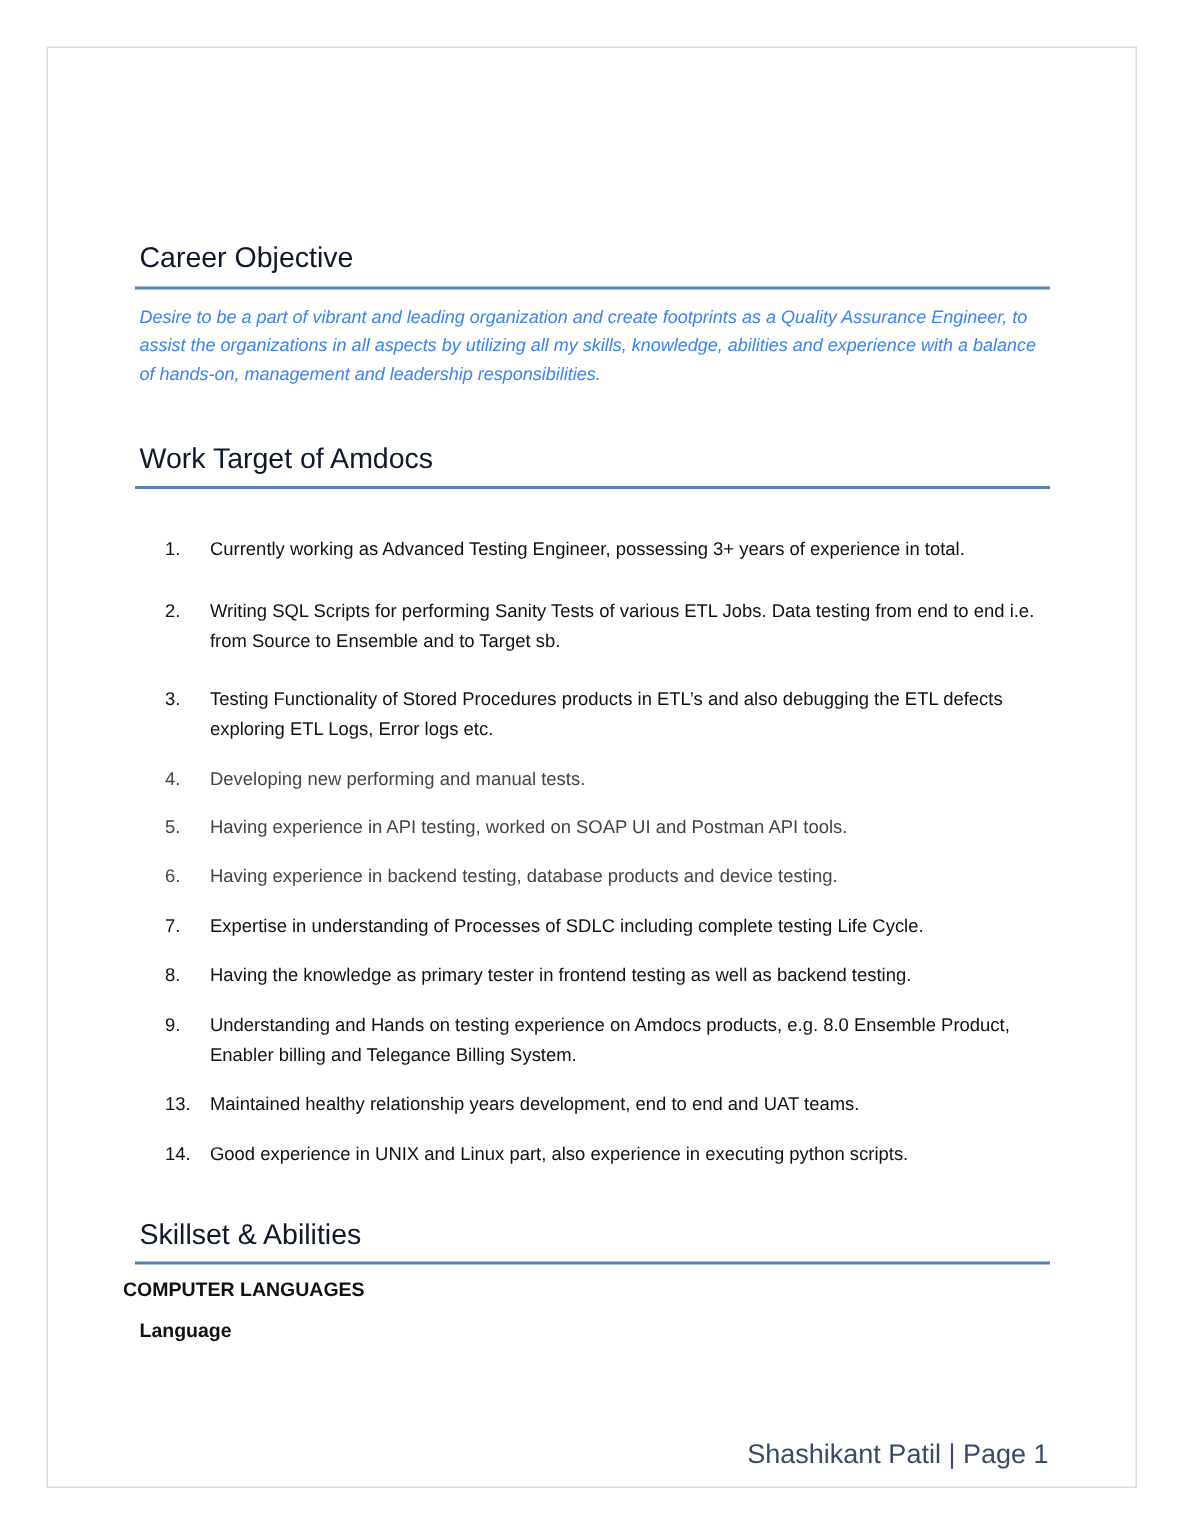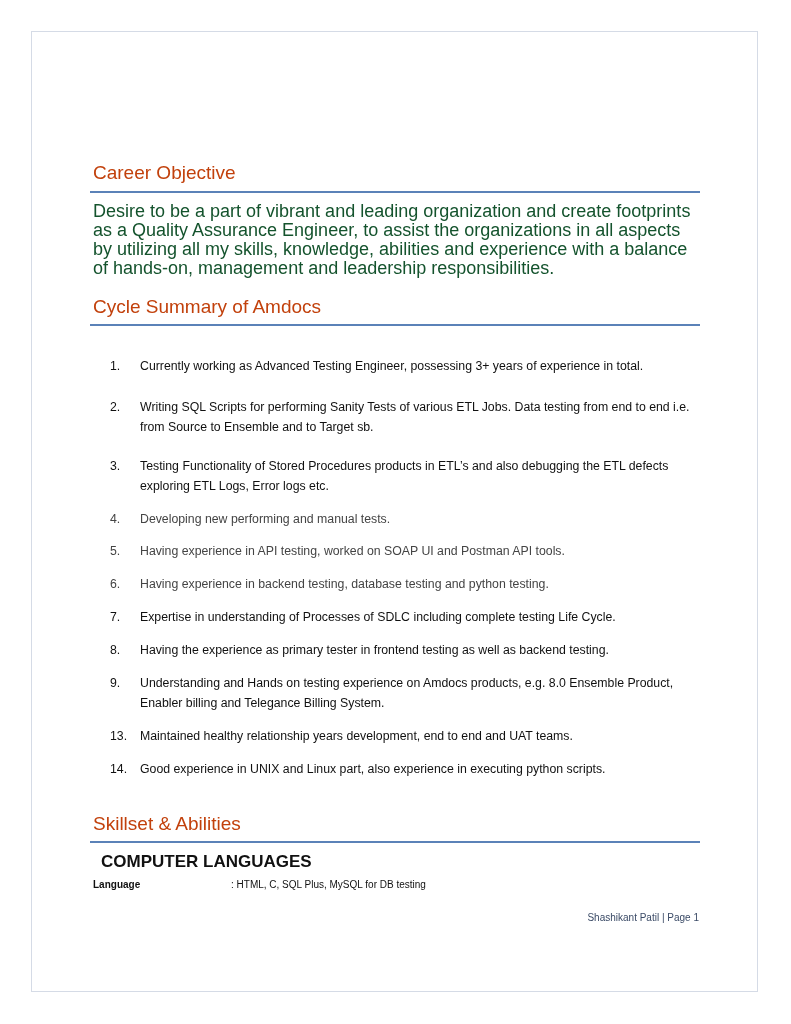--- a/index.html
+++ b/index.html
@@ -1,41 +1,41 @@
 <!DOCTYPE html>
 <html><head>
 <meta charset="utf-8">
 <style>
   html, body { margin: 0; padding: 0; background: #ffffff; }
   body { width: 791px; height: 1024px; position: relative; overflow: hidden;
          font-family: "Liberation Sans", sans-serif; color: #111; }
   .page-border { position: absolute; left: 31px; top: 31px; width: 727px; height: 961px;
                  border: 1.5px solid #d5dbe6; box-sizing: border-box; }
-  .section-heading { position: absolute; left: 93px; font-size: 19px; color: #c2410c; margin: 0; font-weight: normal; }
+  .section-heading { position: absolute; left: 93px; font-size: 19px; color: #0f172a; margin: 0; font-weight: normal; }
   .rule { position: absolute; left: 90px; width: 610px; height: 2px; background: #5b82b8; }
-  .para { position: absolute; left: 93px; width: 610px; font-size: 18px; line-height: 19px; color: #14532d; }
+  .para { position: absolute; left: 93px; width: 610px; font-size: 12px; line-height: 19px; color: #3b82f6; font-style: italic; }
   .list-item { position: absolute; left: 110px; width: 595px; font-size: 12.3px; line-height: 20px; color: #111; display: flex; }
   .list-item.gray { color: #444; }
   .list-num { width: 30px; flex: 0 0 30px; }
   .list-text { flex: 1; }
-  .subhead { position: absolute; left: 101px; font-size: 17px; font-weight: bold; }
-  .kv { position: absolute; left: 93px; font-size: 10px; display: flex; }
+  .subhead { position: absolute; left: 82px; font-size: 13px; font-weight: bold; }
+  .kv { position: absolute; left: 93px; font-size: 13px; display: flex; gap: 20px; }
   .kv-key { width: 138px; font-weight: bold; }
-  .footer { position: absolute; right: 92px; top: 912px; font-size: 10px; color: #3a4a66; }
+  .footer { position: absolute; right: 92px; top: 959px; font-size: 18px; color: #3a4a66; }
 </style>
 </head>
 <body>
 
 <div class="page-border"></div>
 
 <h2 class="section-heading" style="top:162px">Career Objective</h2>
 <div class="rule" style="top:191px"></div>
 <div class="para" style="top:202px">Desire to be a part of vibrant and leading organization and create footprints as a Quality Assurance Engineer, to assist the organizations in all aspects by utilizing all my skills, knowledge, abilities and experience with a balance of hands-on, management and leadership responsibilities.</div>
 
-<h2 class="section-heading" style="top:296px">Cycle Summary of Amdocs</h2>
+<h2 class="section-heading" style="top:296px">Work Target of Amdocs</h2>
 <div class="rule" style="top:324px"></div>
 
 <div class="list-item" style="top:356px">
     <span class="list-num">1.</span>
     <span class="list-text"> Currently working as Advanced Testing Engineer, possessing 3+ years of experience in total.</span>
   </div>
 <div class="list-item" style="top:397px">
     <span class="list-num">2.</span>
     <span class="list-text">Writing SQL Scripts for performing Sanity Tests of various ETL Jobs. Data testing from end to end i.e. from Source to Ensemble and to Target sb.</span>
   </div>
@@ -46,44 +46,43 @@
 <div class="list-item gray" style="top:509px">
     <span class="list-num">4.</span>
     <span class="list-text">Developing new performing and manual tests.</span>
   </div>
 <div class="list-item gray" style="top:541px">
     <span class="list-num">5.</span>
     <span class="list-text">Having experience in API testing, worked on SOAP UI and Postman API tools.</span>
   </div>
 <div class="list-item gray" style="top:574px">
     <span class="list-num">6.</span>
-    <span class="list-text">Having experience in backend testing, database testing and python testing.</span>
+    <span class="list-text">Having experience in backend testing, database products and device testing.</span>
   </div>
 <div class="list-item" style="top:607px">
     <span class="list-num">7.</span>
     <span class="list-text">Expertise in understanding of Processes of SDLC including complete testing Life Cycle.</span>
   </div>
 <div class="list-item" style="top:640px">
     <span class="list-num">8.</span>
-    <span class="list-text">Having the experience as primary tester in frontend testing as well as backend testing.</span>
+    <span class="list-text">Having the knowledge as primary tester in frontend testing as well as backend testing.</span>
   </div>
 <div class="list-item" style="top:673px">
     <span class="list-num">9.</span>
     <span class="list-text">Understanding and Hands on testing experience on Amdocs products, e.g. 8.0 Ensemble Product, Enabler billing and Telegance Billing System.</span>
   </div>
 <div class="list-item" style="top:726px">
     <span class="list-num">13.</span>
     <span class="list-text">Maintained healthy relationship years development, end to end and UAT teams.</span>
   </div>
 <div class="list-item" style="top:759px">
     <span class="list-num">14.</span>
     <span class="list-text">Good experience in UNIX and Linux part, also experience in executing python scripts.</span>
   </div>
 
 <h2 class="section-heading" style="top:813px">Skillset &amp; Abilities</h2>
 <div class="rule" style="top:841px"></div>
 <div class="subhead" style="top:852px">COMPUTER LANGUAGES</div>
 <div class="kv" style="top:879px">
   <span class="kv-key">Language</span>
-  <span class="kv-value">: HTML, C, SQL Plus, MySQL for DB testing</span>
 </div>
 
 <div class="footer">Shashikant Patil | Page 1</div>
 
 </body></html>

